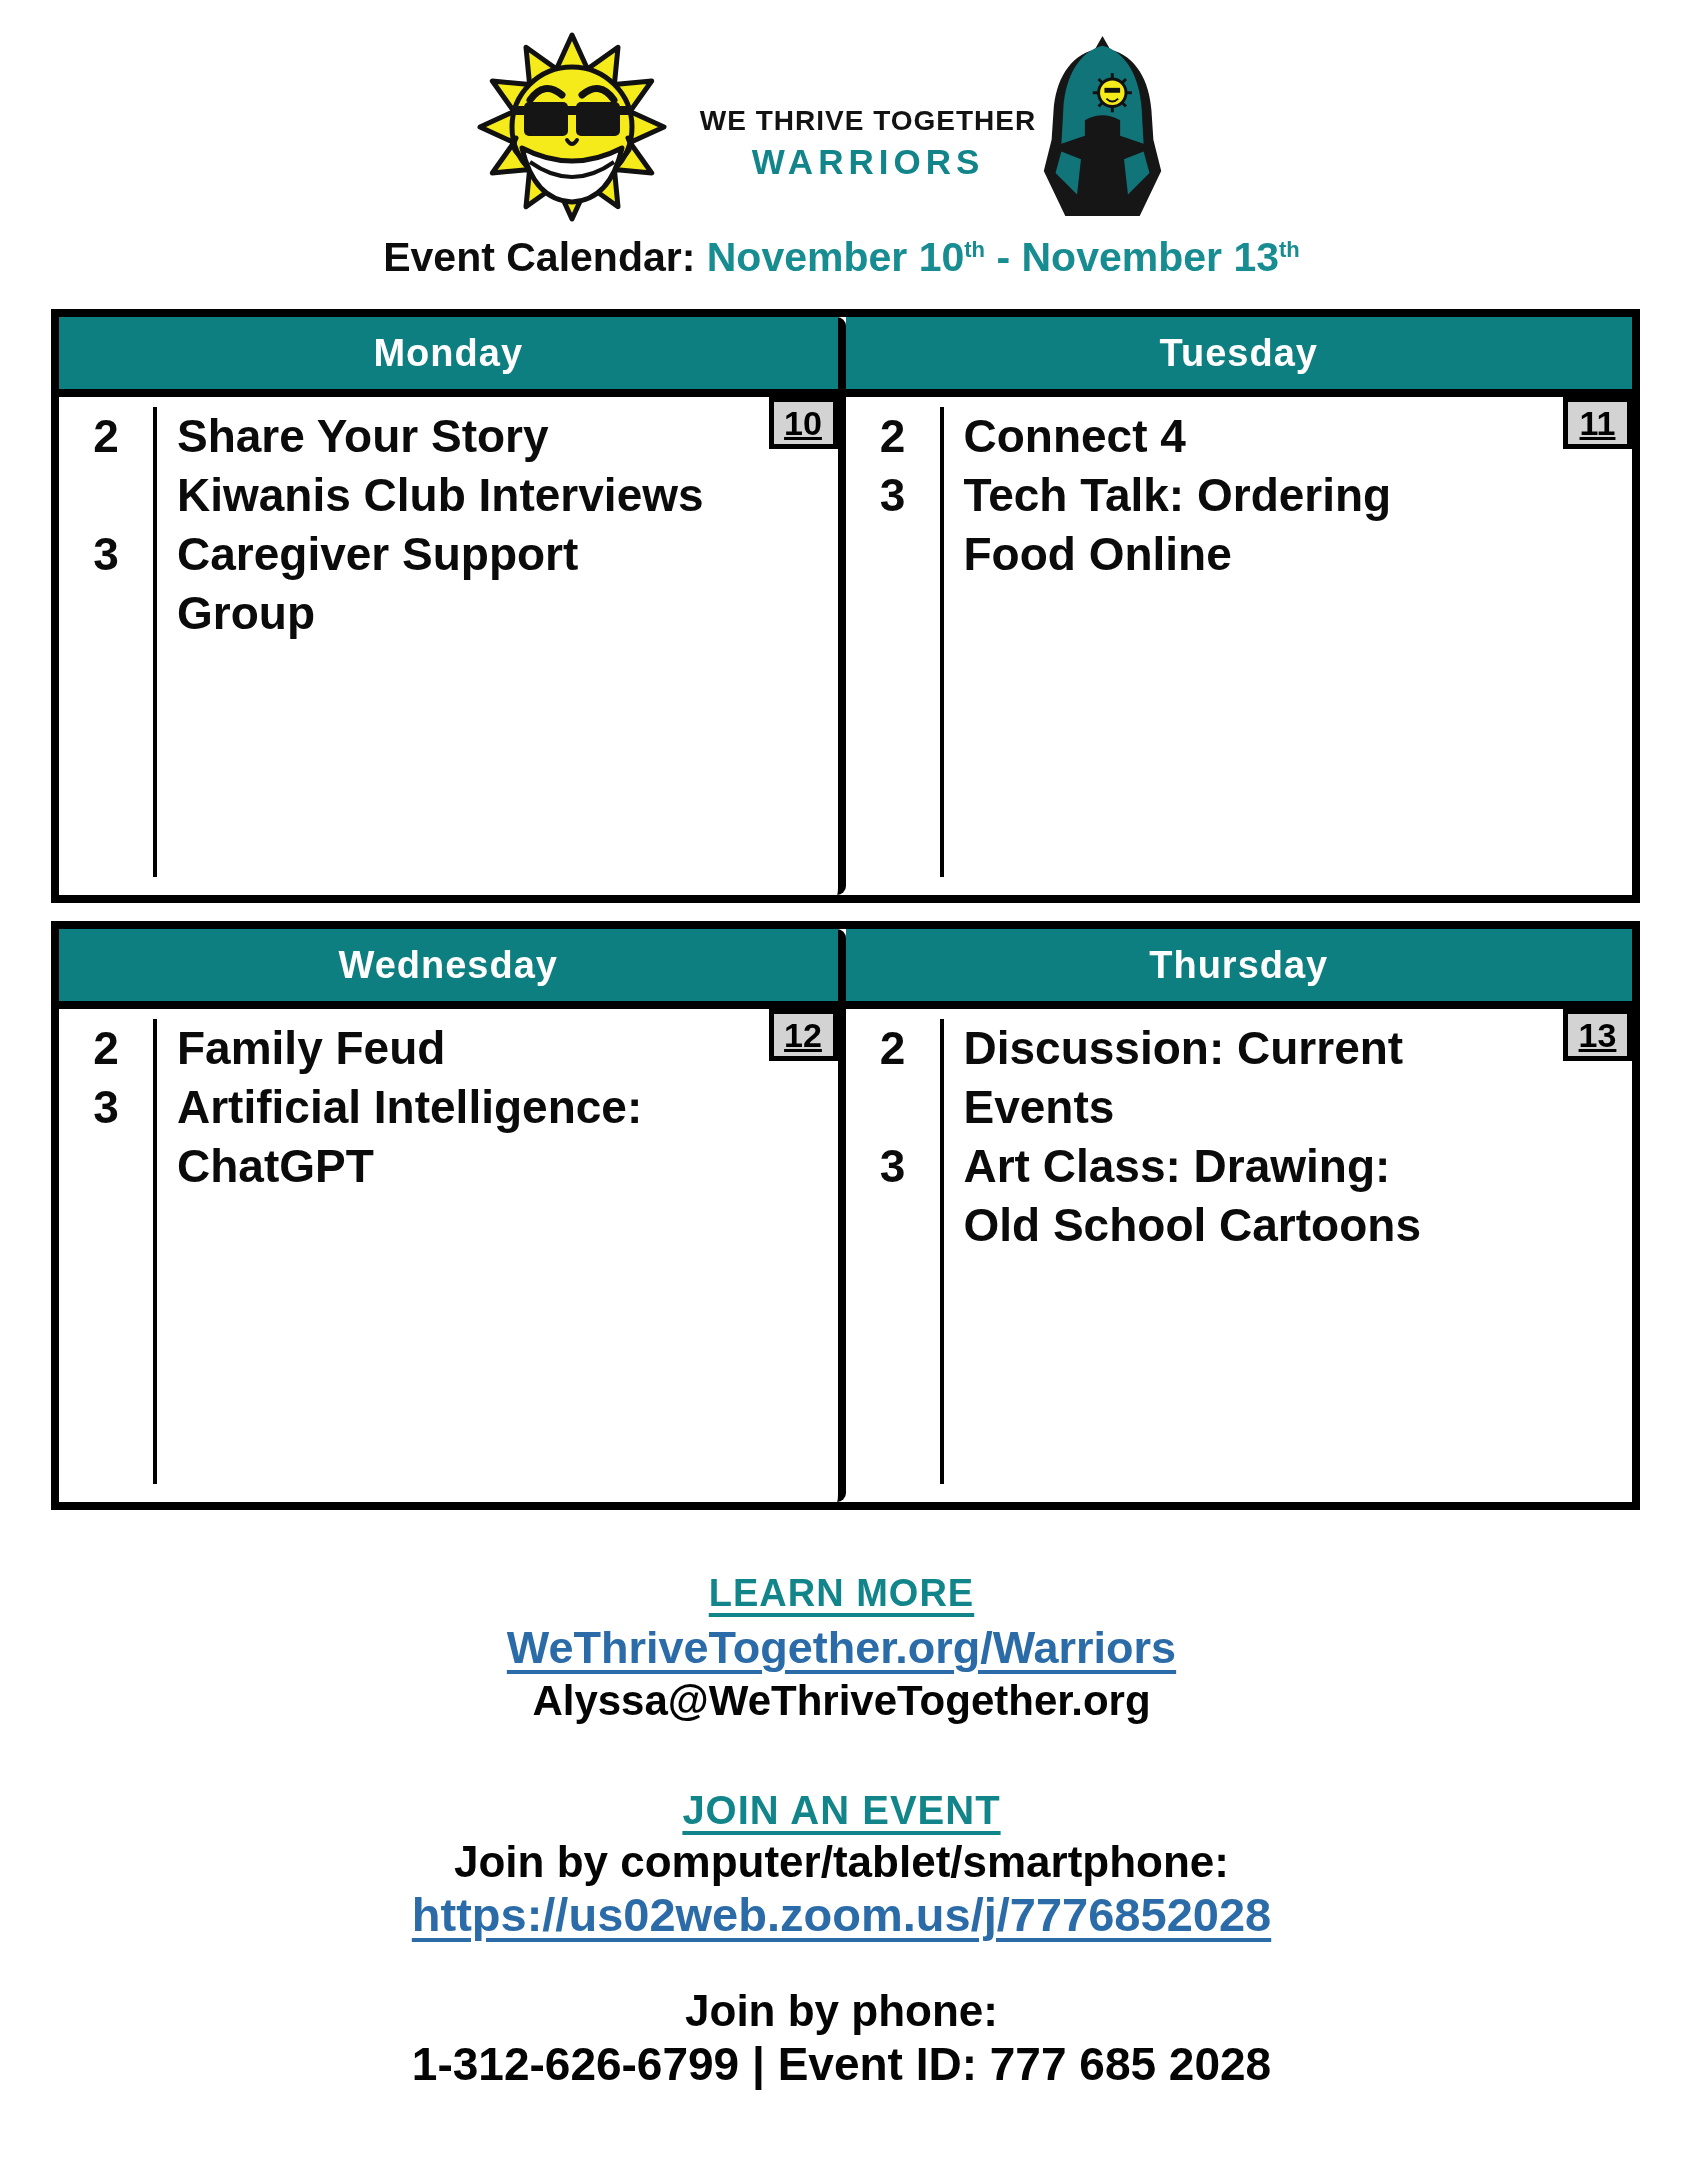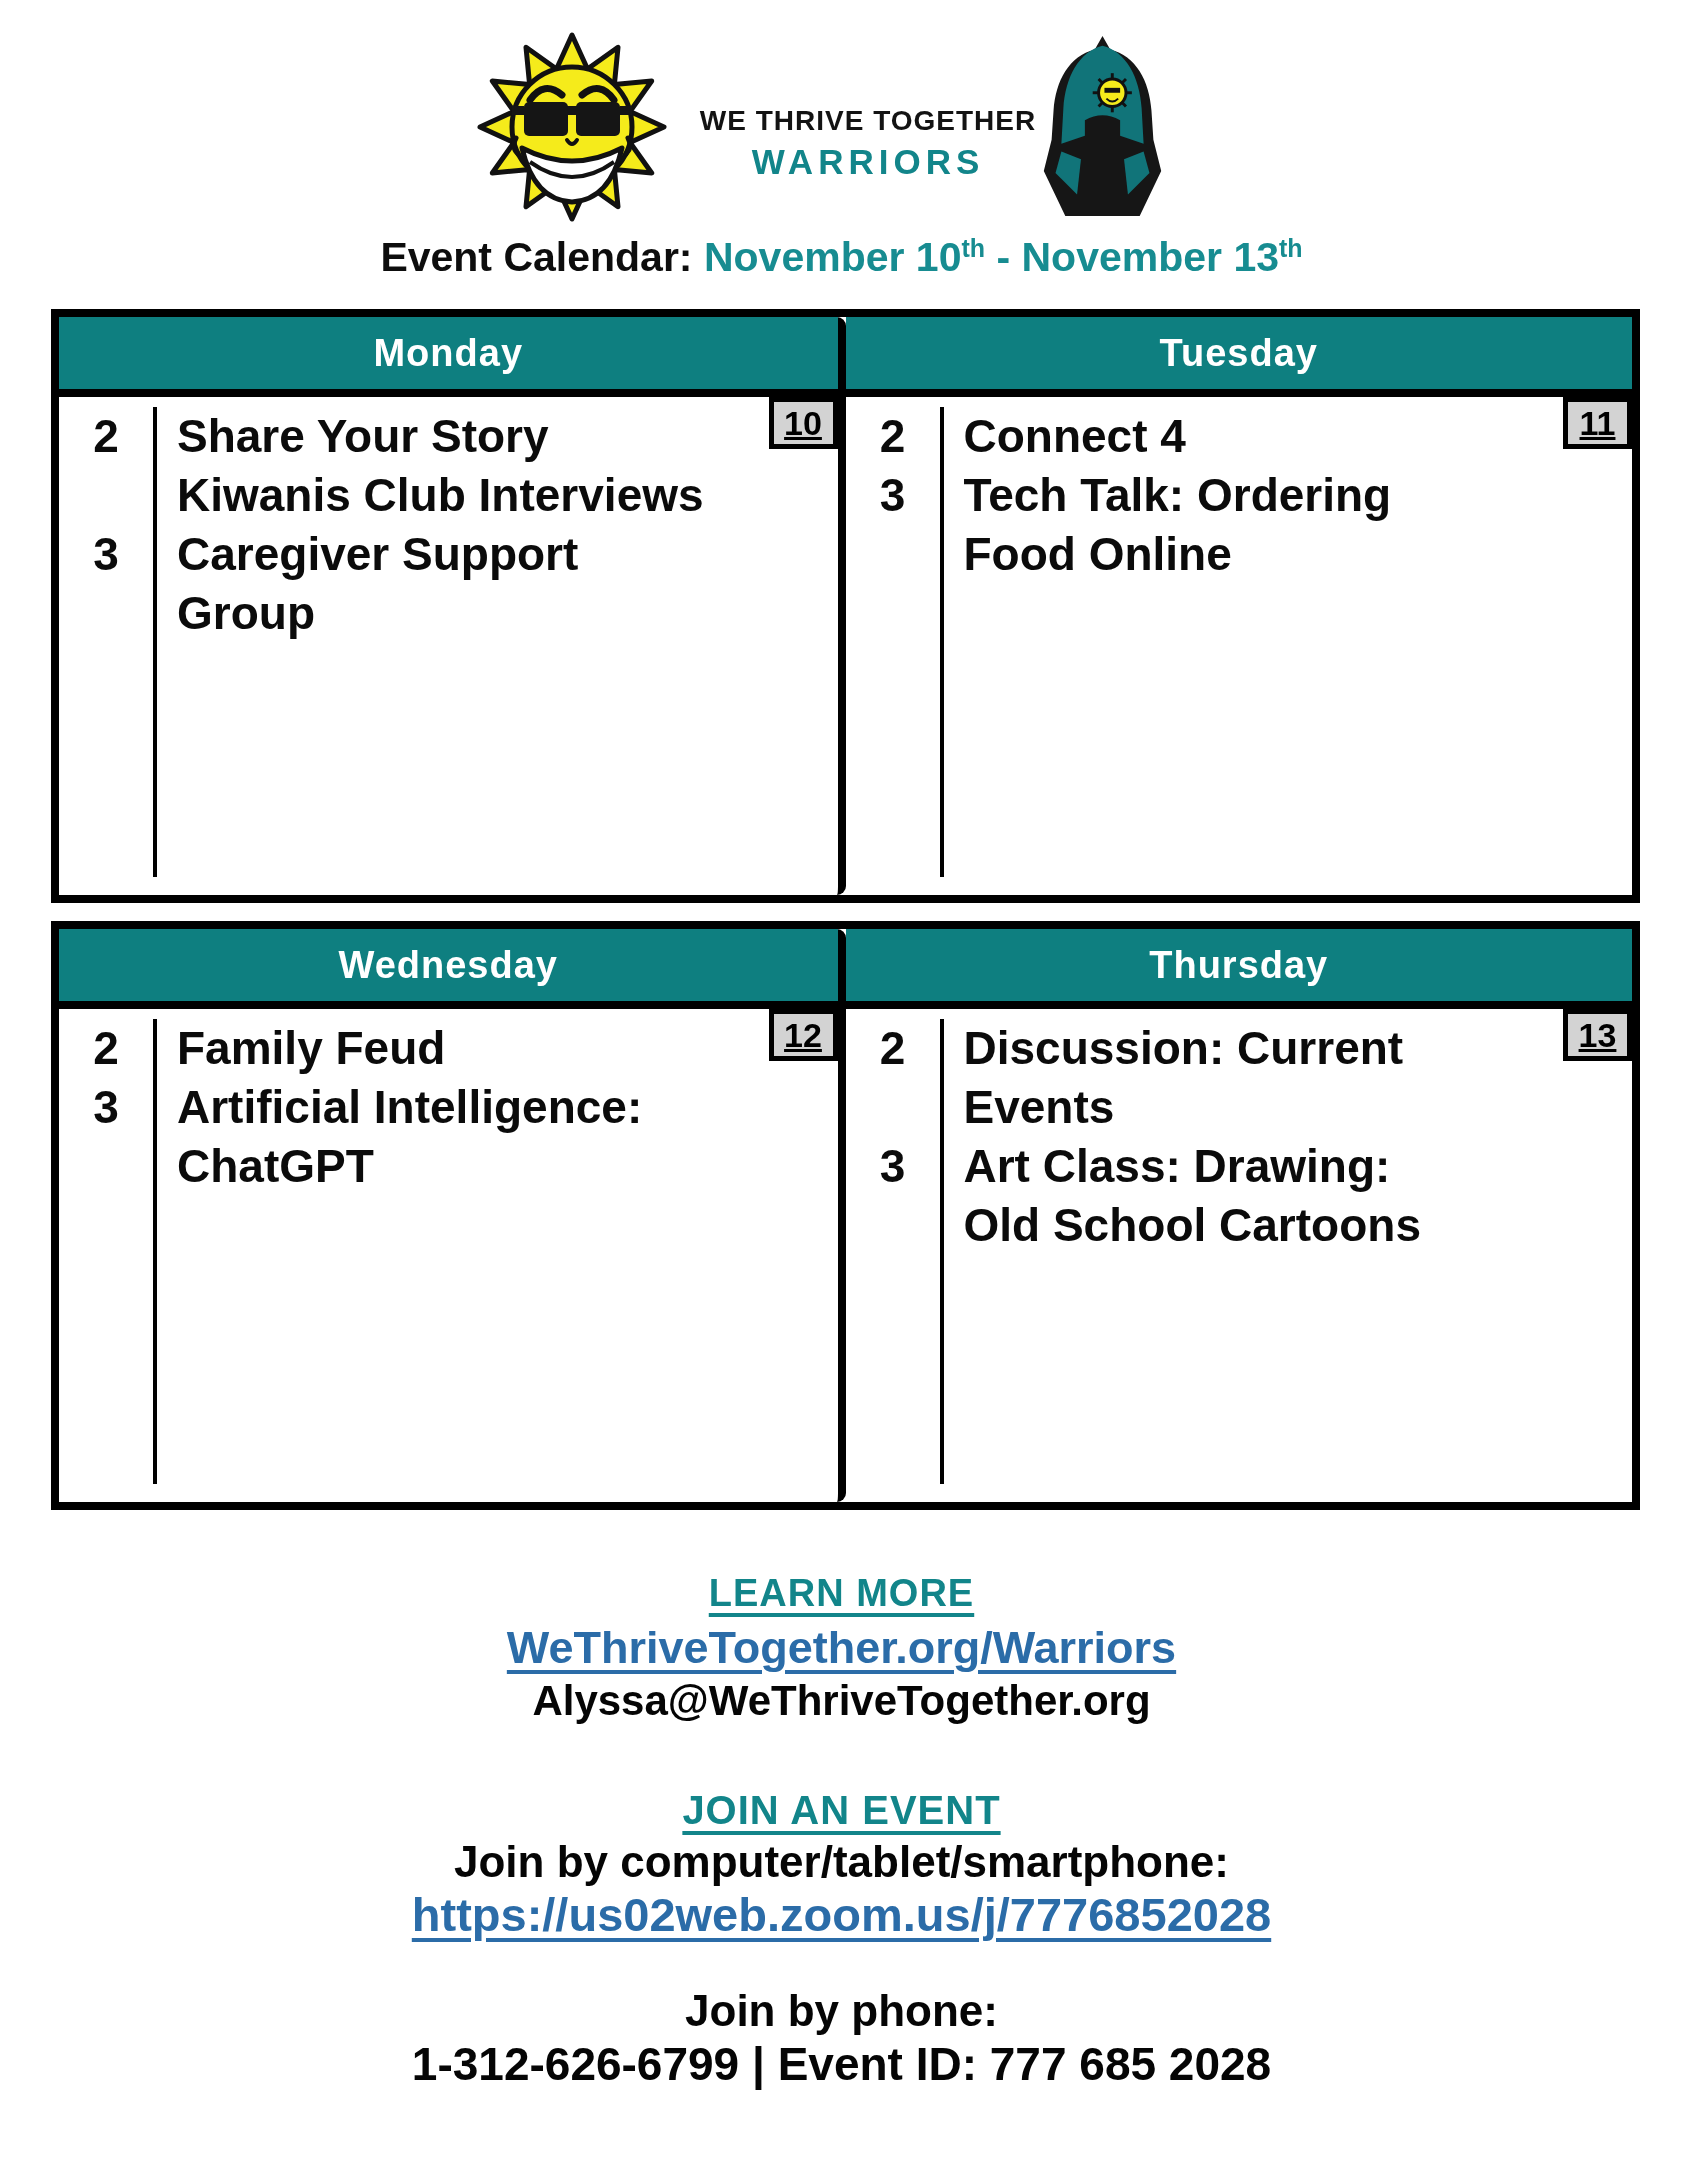--- a/index.html
+++ b/index.html
@@ -12,21 +12,21 @@
   
   .sun-logo{position:absolute;left:471px;top:20px;width:202px;height:210px;}
   .brand-text{position:absolute;left:681px;top:105px;width:374px;text-align:center;}
   .brand-line1{font-size:28px;font-weight:bold;letter-spacing:1px;color:#131313;white-space:nowrap;}
   .brand-line2{font-size:35px;font-weight:bold;letter-spacing:5px;color:var(--teal-text);margin-top:5px;white-space:nowrap;}
   .helmet-logo{position:absolute;left:1034px;top:30px;width:137px;height:194px;}
   
   .page-title{position:absolute;top:234px;left:0;width:100%;text-align:center;
     font-size:41px;font-weight:bold;color:#0d0d0d;letter-spacing:0px;white-space:nowrap;}
   .page-title .teal{color:var(--title-teal);}
-  .page-title .sup{font-size:25px;vertical-align:14px;}
+  .page-title .sup{font-size:22px;vertical-align:14px;}
   
   .cal-table{position:absolute;left:51px;width:1589px;border:8px solid #000;box-sizing:border-box;display:flex;background:#fff;}
   #week-row-1{top:309px;height:594px;}
   #week-row-2{top:921px;height:589px;}
   .day-cell{width:50%;box-sizing:border-box;display:flex;flex-direction:column;border-radius:9px;}
   .day-cell.left{border-right:8px solid #000;}
   .day-header{height:72px;background:var(--teal);border-bottom:8px solid #000;
     display:flex;align-items:center;justify-content:center;
     color:#fff;font-size:38px;font-weight:bold;letter-spacing:1px;flex-shrink:0;}
   .cell-body{position:relative;flex:1;padding-top:10px;box-sizing:border-box;}

